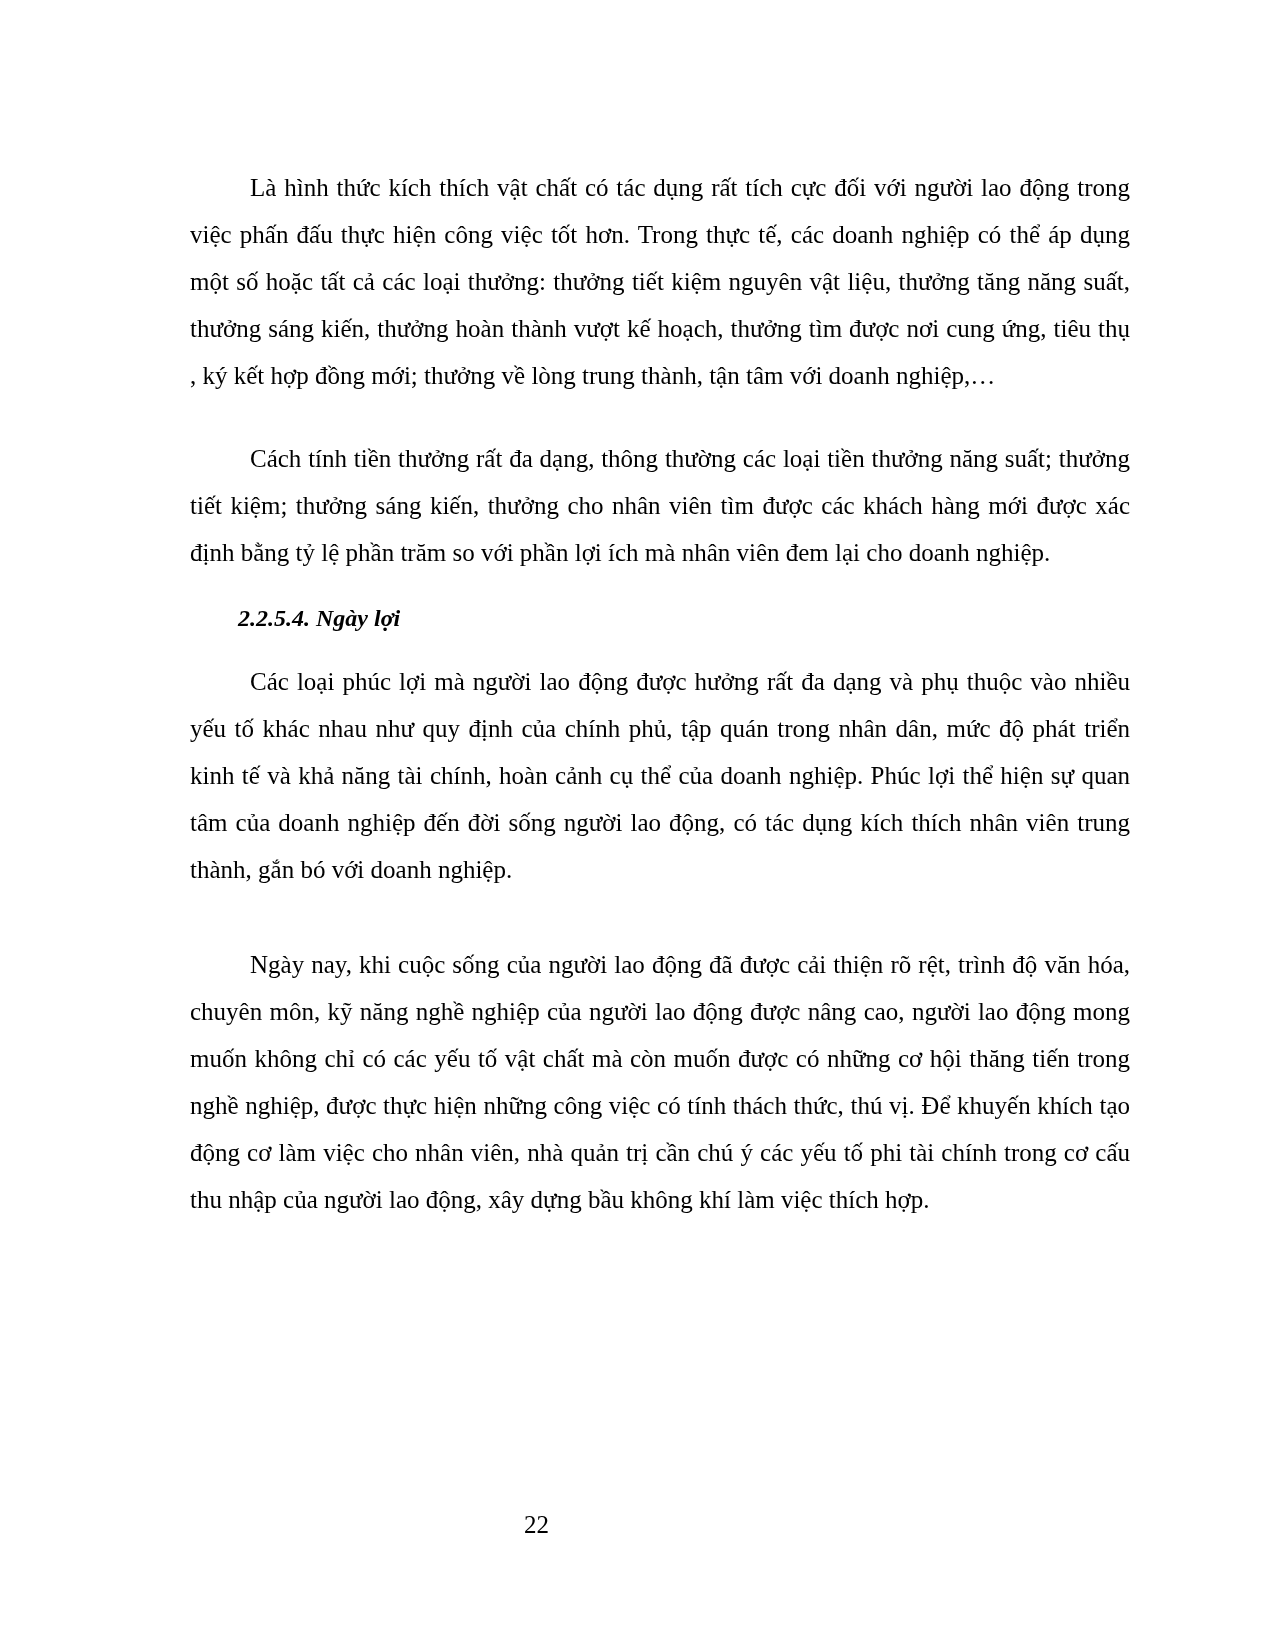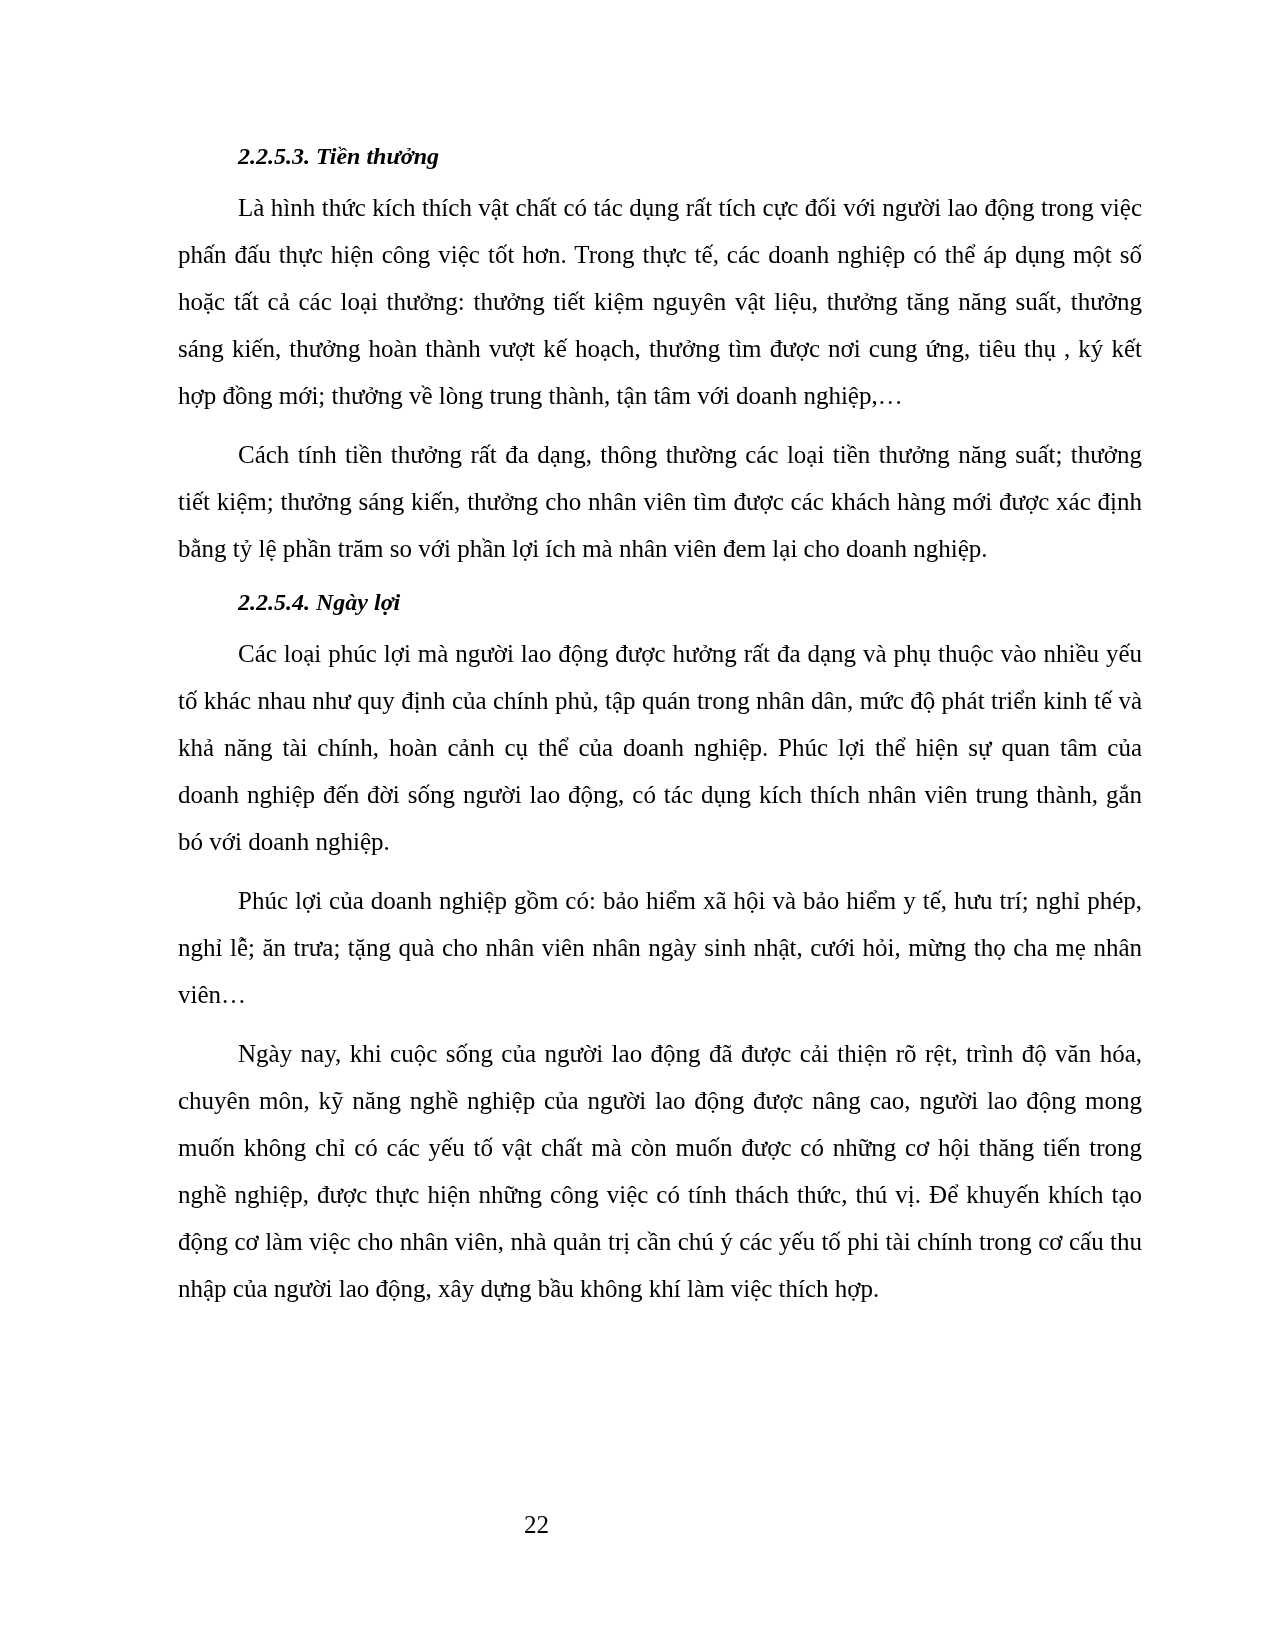--- a/index.html
+++ b/index.html
@@ -10,49 +10,47 @@
     font-family: "Liberation Serif", "DejaVu Serif", serif;
   }
   .content {
     position: absolute; left: 178px; top: 140px; width: 964px;
   }
   .heading {
     font-size: 24px; font-weight: bold; font-style: italic;
     margin: 0 0 0 60px; line-height: 32px; height: 32px;
   }
   .para {
-    font-size: 25px; line-height: 47px; margin: 0;
+    font-size: 25px; line-height: 47px; margin: 12px;
     text-align: justify; text-indent: 60px;
   }
   .para-gap { height: 12px; }
   .head-gap-top { height: 14px; }
   .head-gap-bottom { height: 12px; }
   .page-number {
     position: absolute; left: 0; width: 1059px; top: 1510px;
     text-align: center; font-size: 25px; line-height: 30px;
     padding-left: 14px; box-sizing: border-box;
   }
 </style>
 </head>
 <body>
 
 <div class="page">
   <div class="content">
 
-    <div class="heading">2.2.5.3. Tiền thưởng</div>
     <div class="head-gap-bottom"></div>
     <p class="para">Là hình thức kích thích vật chất có tác dụng rất tích cực đối với người lao động trong việc phấn đấu thực hiện công việc tốt hơn. Trong thực tế, các doanh nghiệp có thể áp dụng một số hoặc tất cả các loại thưởng: thưởng tiết kiệm nguyên vật liệu, thưởng tăng năng suất, thưởng sáng kiến, thưởng hoàn thành vượt kế hoạch, thưởng tìm được nơi cung ứng, tiêu thụ , ký kết hợp đồng mới; thưởng về lòng trung thành, tận tâm với doanh nghiệp,…</p>
     <div class="para-gap"></div>
     <p class="para">Cách tính tiền thưởng rất đa dạng, thông thường các loại tiền thưởng năng suất; thưởng tiết kiệm; thưởng sáng kiến, thưởng cho nhân viên tìm được các khách hàng mới được xác định bằng tỷ lệ phần trăm so với phần lợi ích mà nhân viên đem lại cho doanh nghiệp.</p>
 
     <div class="head-gap-top"></div>
     <div class="heading">2.2.5.4. Ngày lợi</div>
     <div class="head-gap-bottom"></div>
     <p class="para">Các loại phúc lợi mà người lao động được hưởng rất đa dạng và phụ thuộc vào nhiều yếu tố khác nhau như quy định của chính phủ, tập quán trong nhân dân, mức độ phát triển kinh tế và khả năng tài chính, hoàn cảnh cụ thể của doanh nghiệp. Phúc lợi thể hiện sự quan tâm của doanh nghiệp đến đời sống người lao động, có tác dụng kích thích nhân viên trung thành, gắn bó với doanh nghiệp.</p>
     <div class="para-gap"></div>
-    <p class="para">Phúc lợi của doanh nghiệp gồm có: bảo hiểm xã hội và bảo hiểm y tế, hưu trí; nghỉ phép, nghỉ lễ; ăn trưa; tặng quà cho nhân viên nhân ngày sinh nhật, cưới hỏi, mừng thọ cha mẹ nhân viên…</p>
     <div class="para-gap"></div>
     <p class="para">Ngày nay, khi cuộc sống của người lao động đã được cải thiện rõ rệt, trình độ văn hóa, chuyên môn, kỹ năng nghề nghiệp của người lao động được nâng cao, người lao động mong muốn không chỉ có các yếu tố vật chất mà còn muốn được có những cơ hội thăng tiến trong nghề nghiệp, được thực hiện những công việc có tính thách thức, thú vị. Để khuyến khích tạo động cơ làm việc cho nhân viên, nhà quản trị cần chú ý các yếu tố phi tài chính trong cơ cấu thu nhập của người lao động, xây dựng bầu không khí làm việc thích hợp.</p>
 
   </div>
 
   <div class="page-number">22</div>
 </div>
 
 </body></html>

